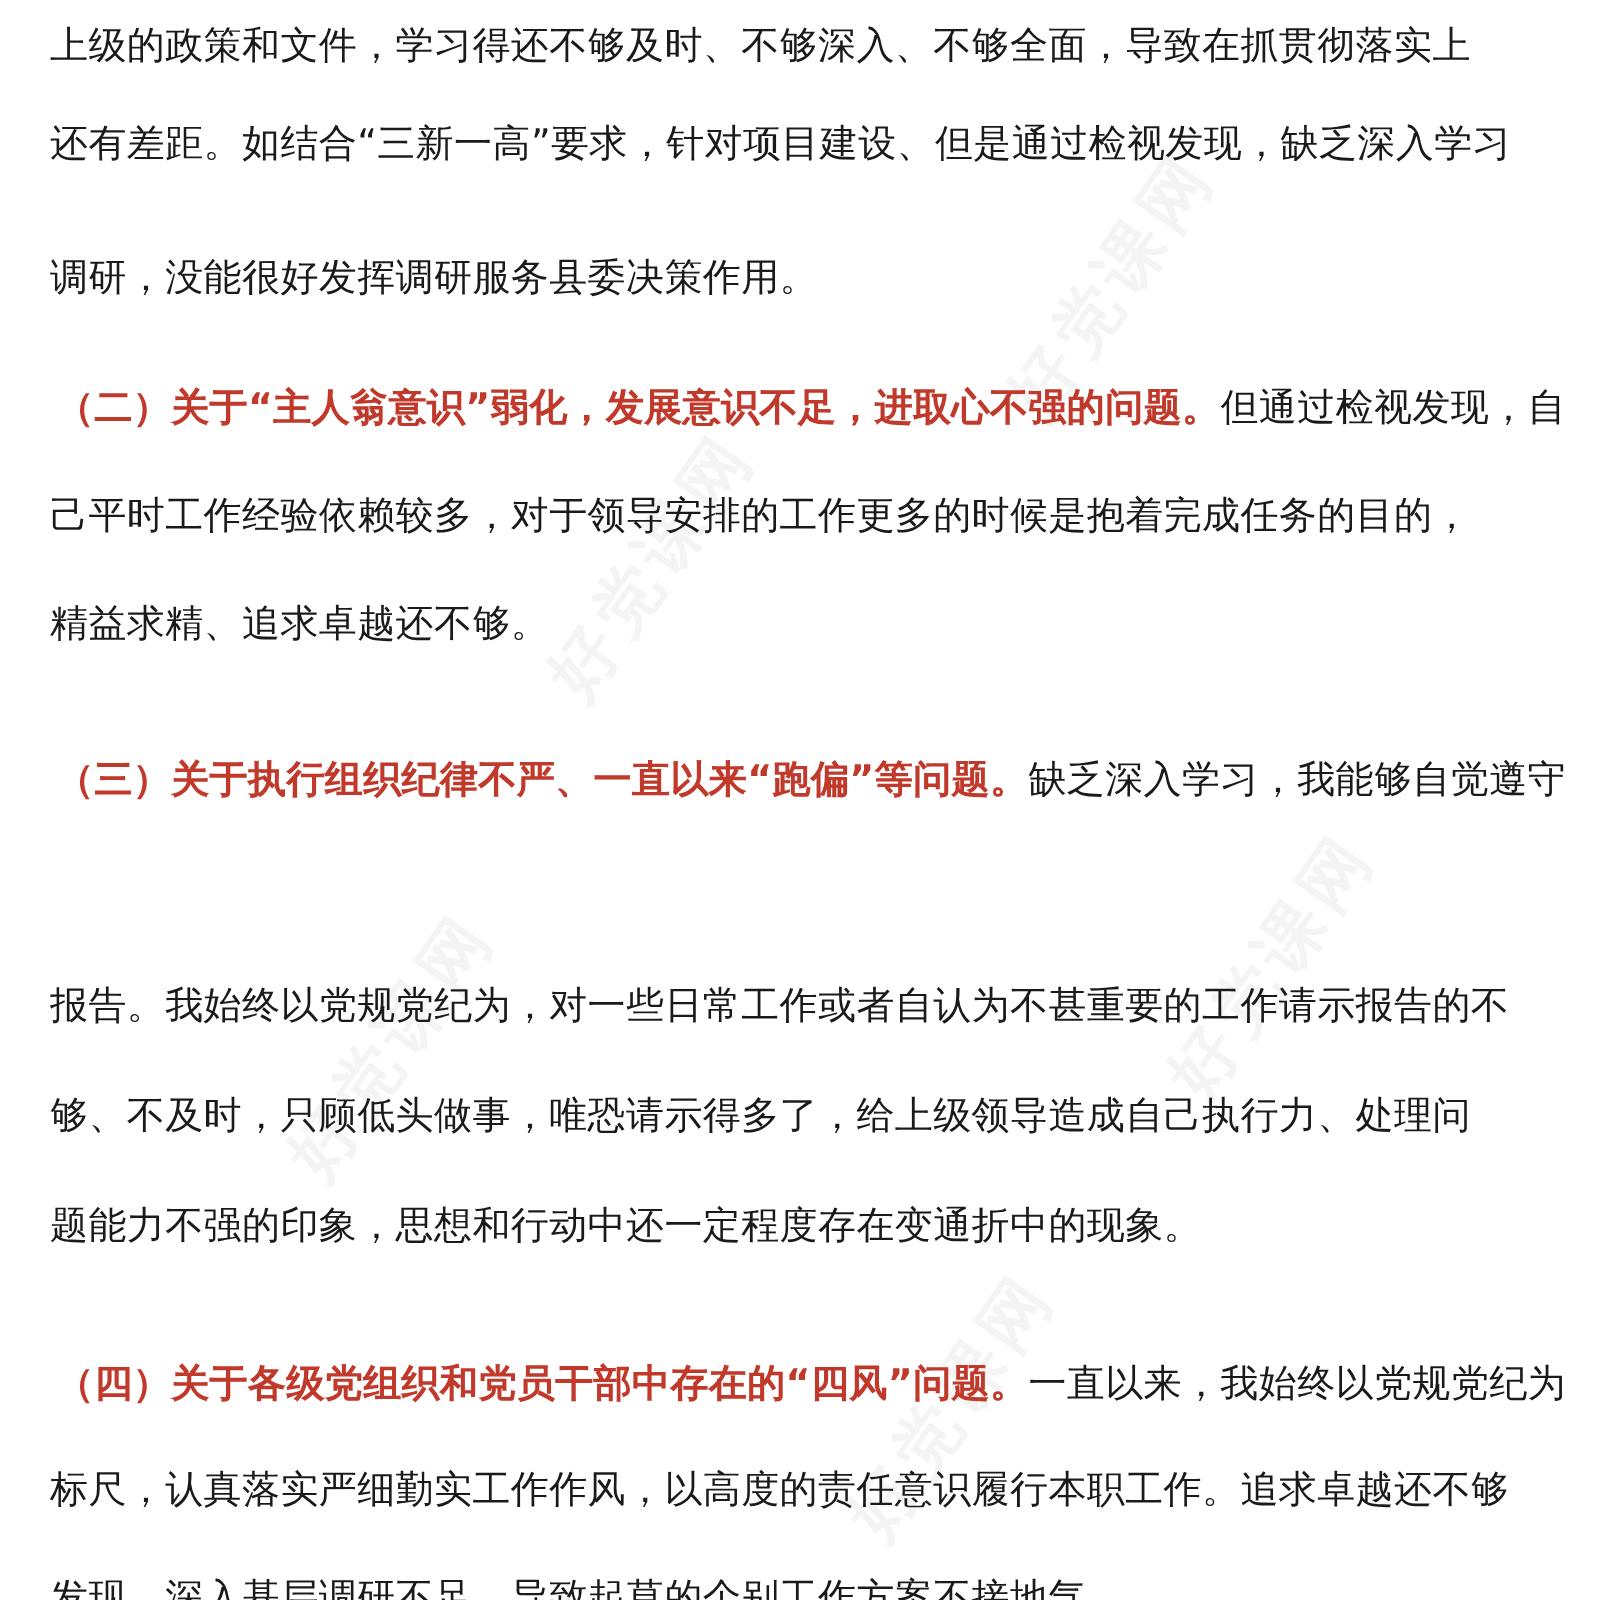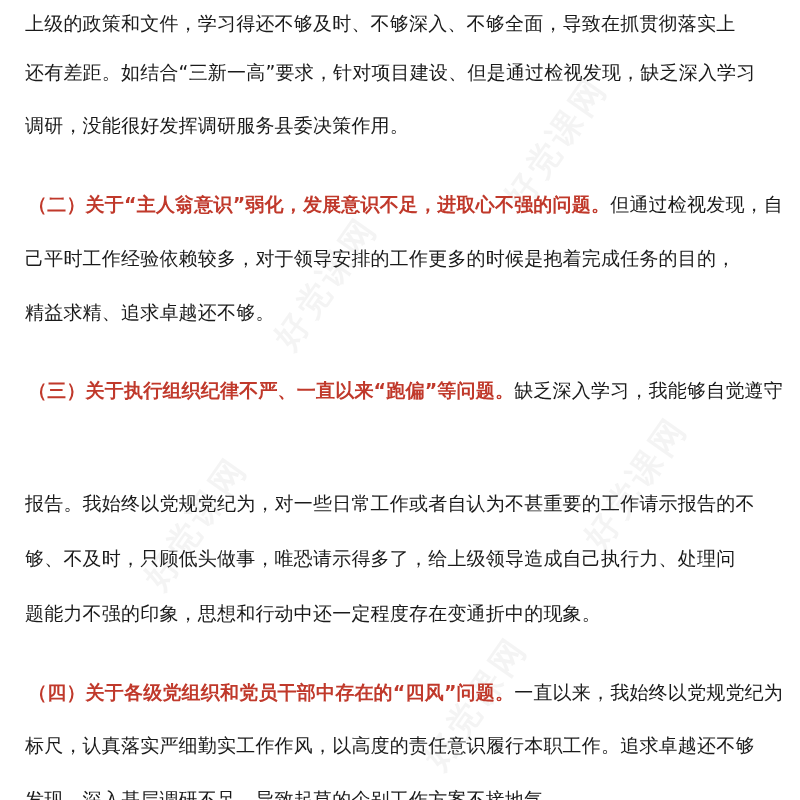--- a/index.html
+++ b/index.html
@@ -55,21 +55,21 @@
 <div class="page">
 
   <div class="watermark" style="left:480px; top:120px;">好党课网</div>
   <div class="watermark" style="left:250px; top:260px;">好党课网</div>
   <div class="watermark" style="left:560px; top:460px;">好党课网</div>
   <div class="watermark" style="left:120px; top:500px;">好党课网</div>
   <div class="watermark" style="left:400px; top:680px;">好党课网</div>
 
   <div class="line" style="top:11px;">上级的政策和文件，学习得还不够及时、不够深入、不够全面，导致在抓贯彻落实上</div>
   <div class="line" style="top:60px;">还有差距。如结合“三新一高”要求，针对项目建设、但是通过检视发现，缺乏深入学习</div>
-  <div class="line" style="top:113px;">调研，没能很好发挥调研服务县委决策作用。</div>
+  <div class="line" style="top:127px;">调研，没能很好发挥调研服务县委决策作用。</div>
 
   <div class="line indent" style="top:192px; left:28px;">
     <span class="heading">（二）关于“主人翁意识”弱化，发展意识不足，进取心不强的问题。</span><span>但通过检视发现，自</span>
   </div>
   <div class="line" style="top:300px;">精益求精、追求卓越还不够。</div>
   <div class="line" style="top:246px;">己平时工作经验依赖较多，对于领导安排的工作更多的时候是抱着完成任务的目的，</div>
 
   <div class="line indent" style="top:378px; left:28px;">
     <span class="heading">（三）关于执行组织纪律不严、一直以来“跑偏”等问题。</span><span>缺乏深入学习，我能够自觉遵守</span>
   </div>

